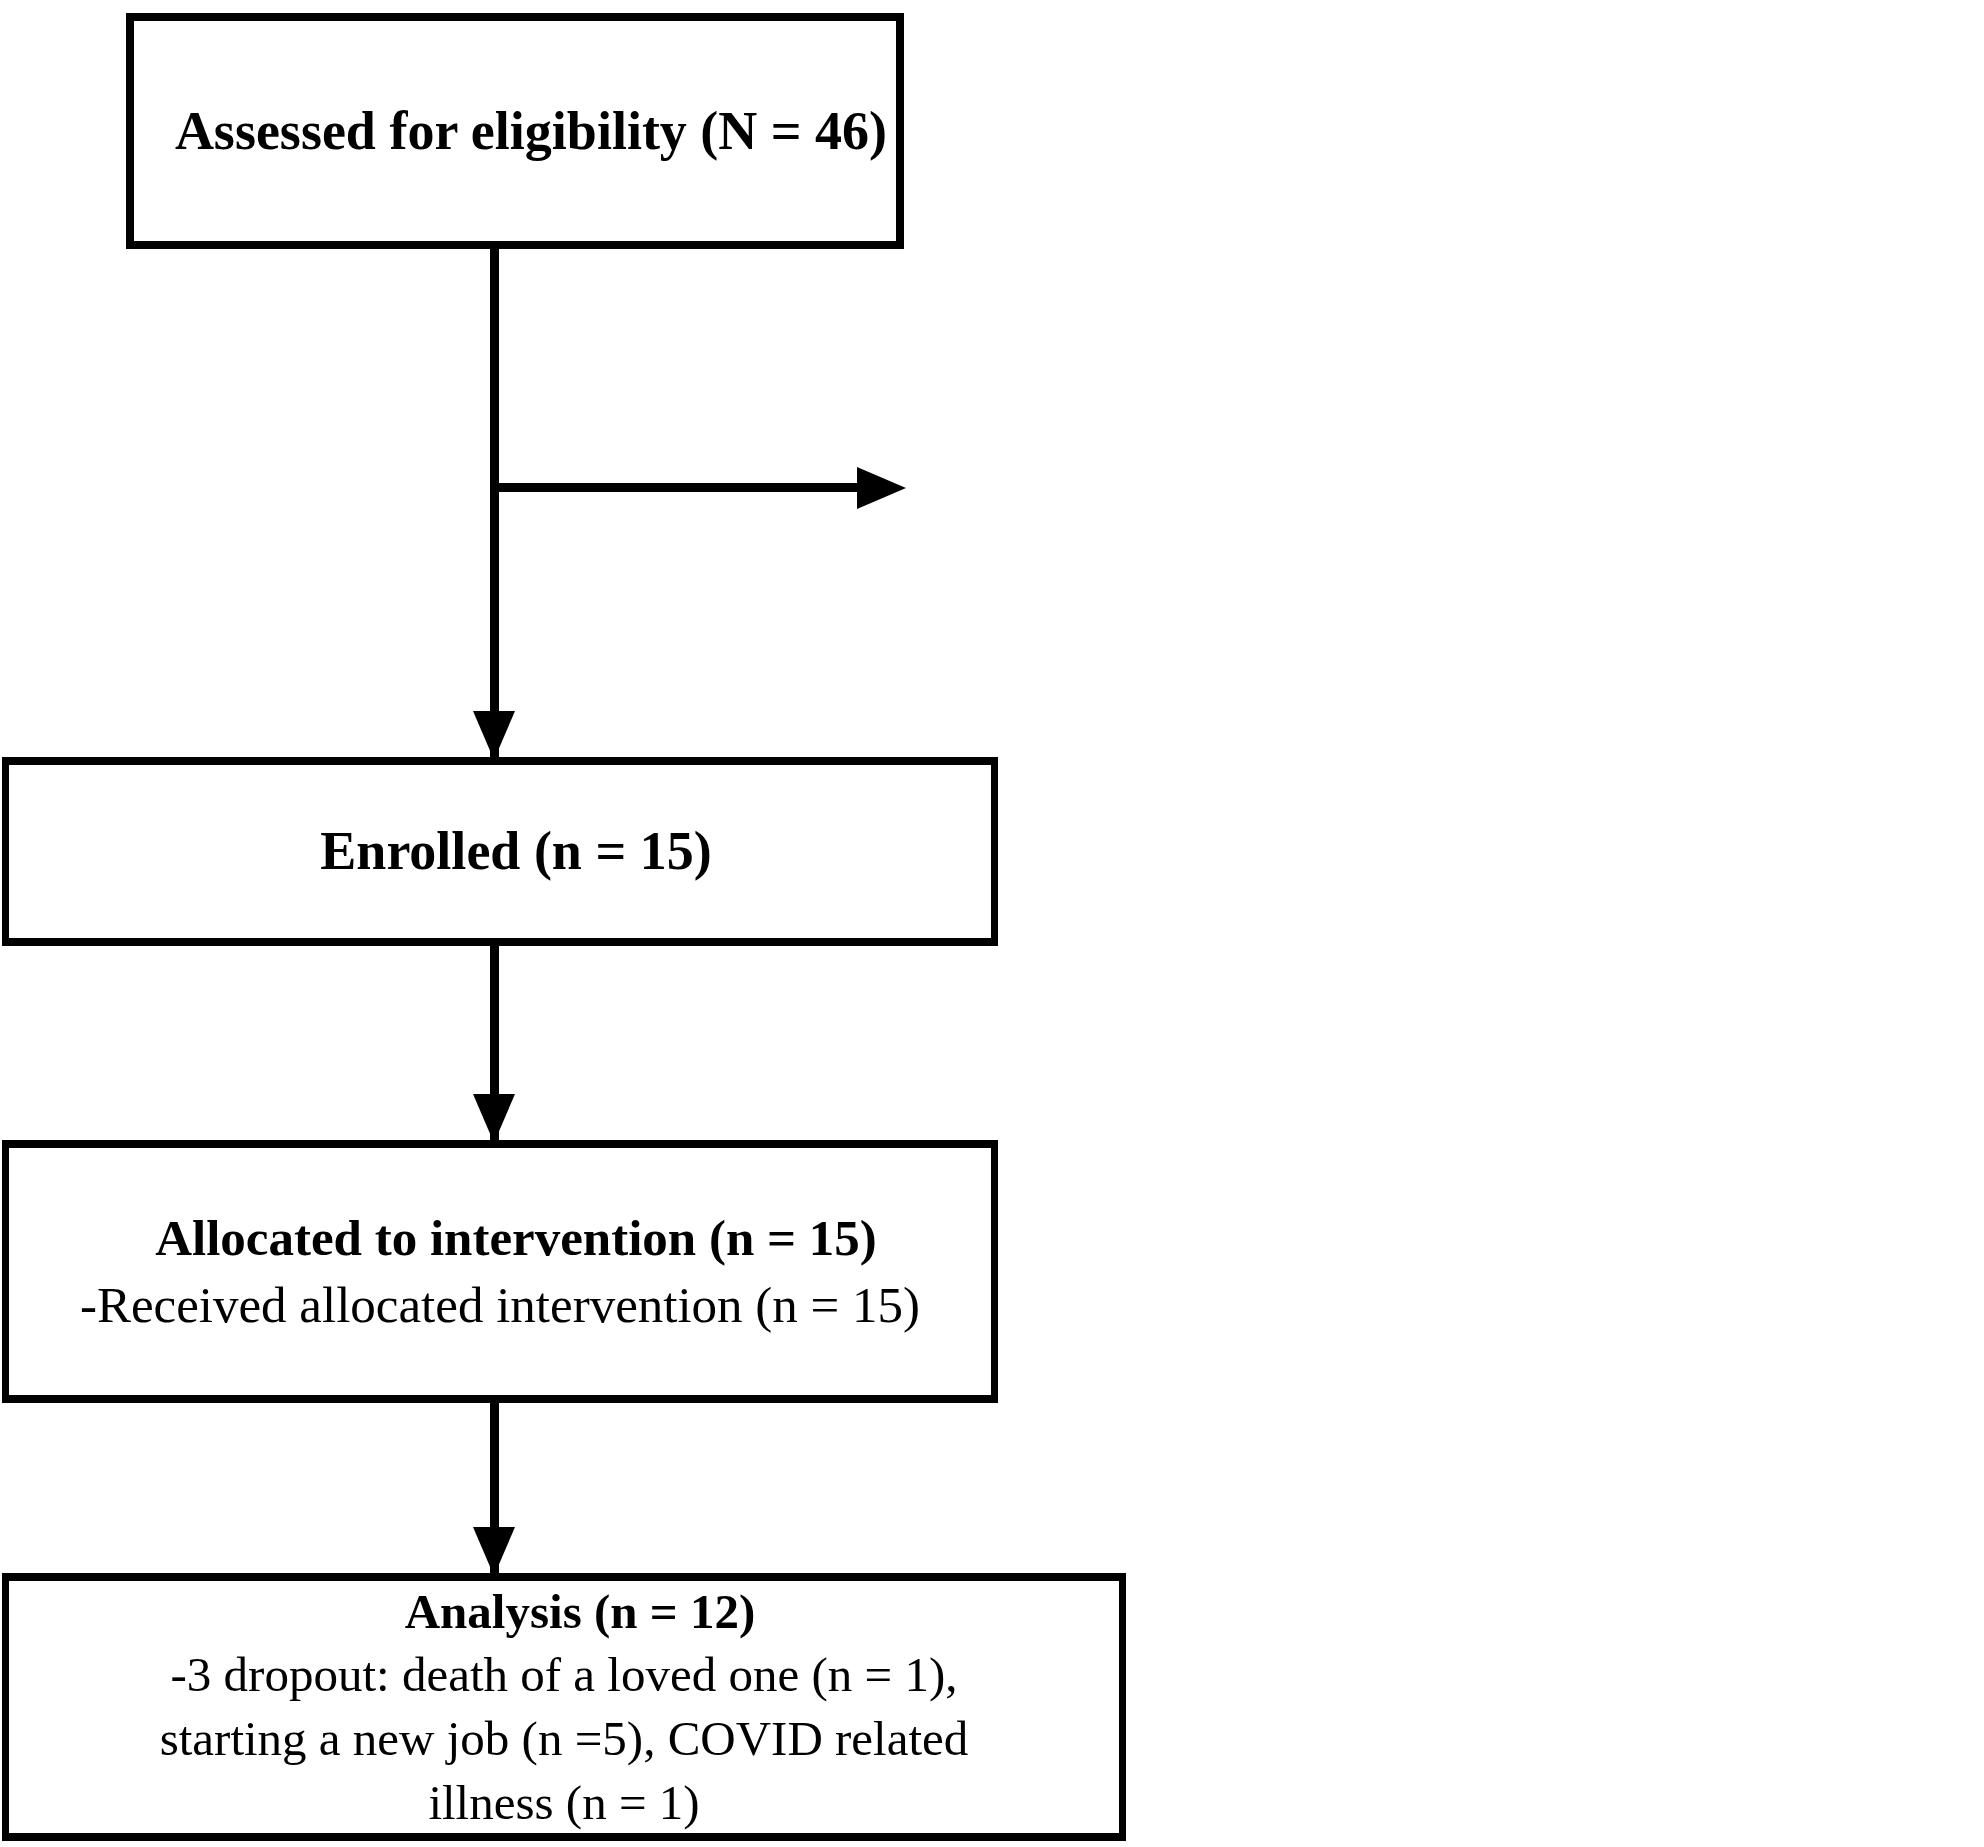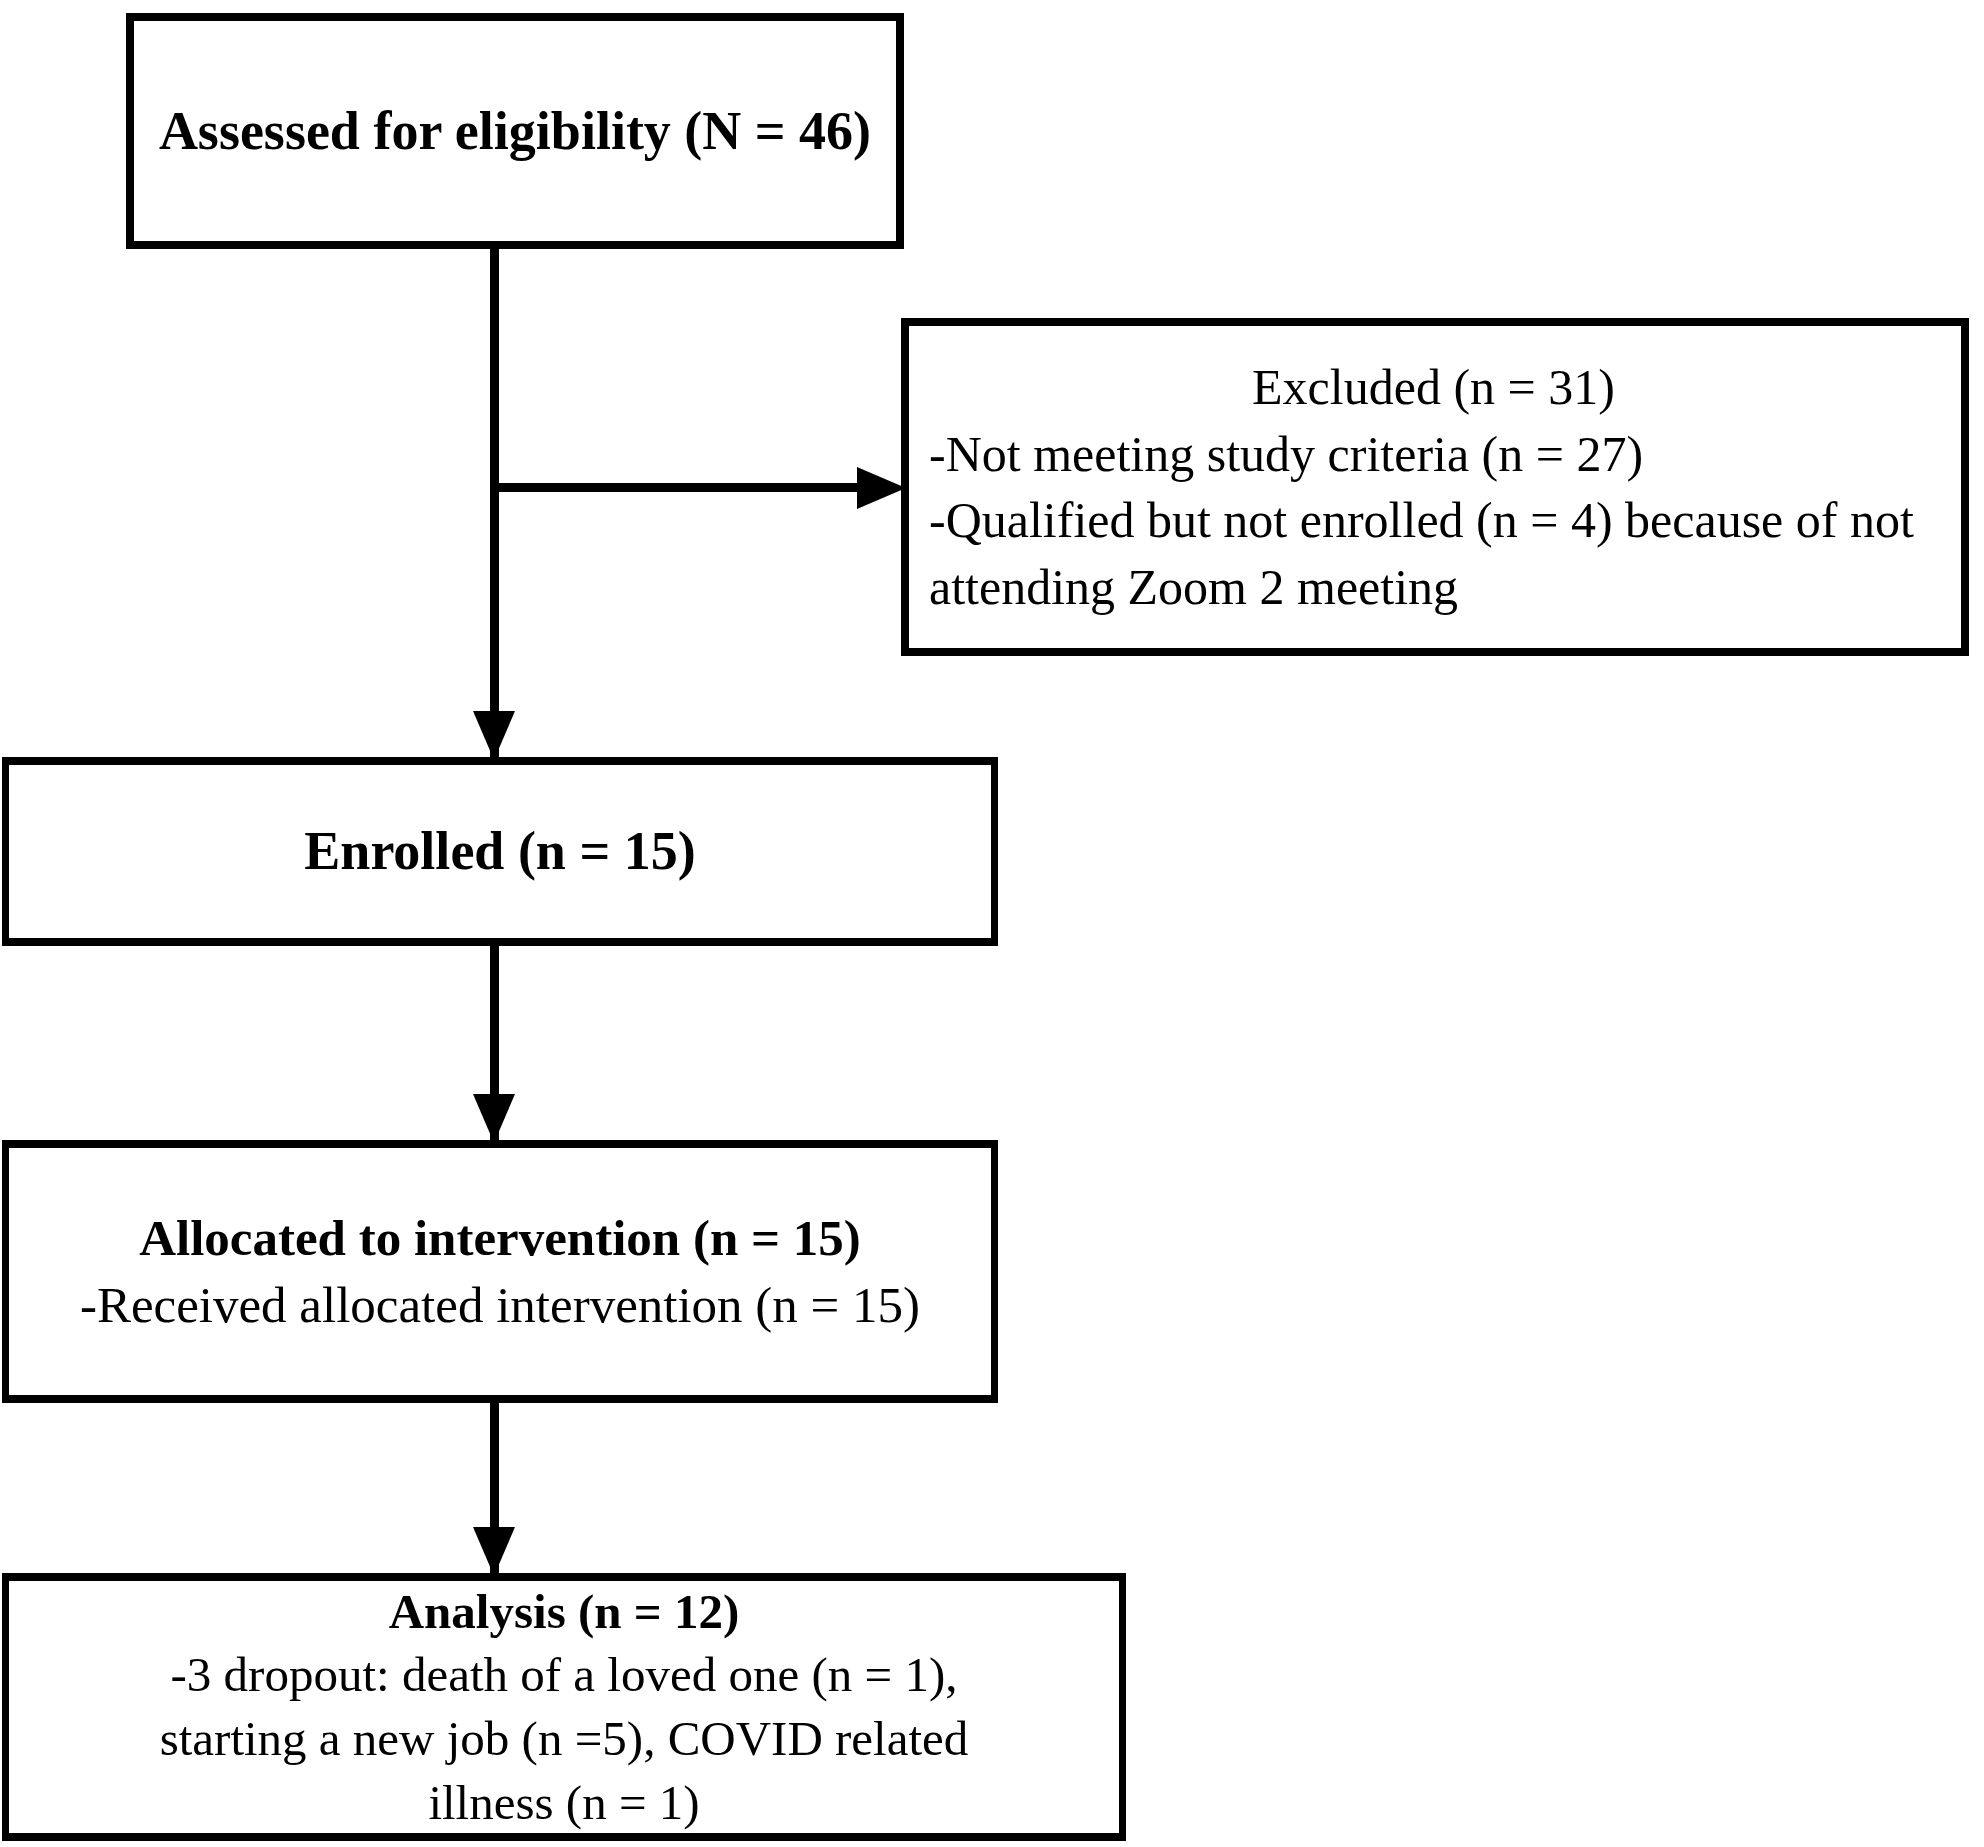--- a/index.html
+++ b/index.html
@@ -33,21 +33,21 @@
     border-right-width: 7.4px;
   }
 
   .line {
     display: block;
     width: 100%;
     font-size: 51px;
     line-height: 1.30;
     white-space: nowrap;
   }
-  .line.bold   { font-weight: bold; }
+  .line.bold   { font-weight: bold; padding-left: 16px; }
   .line.center { text-align: center; }
   .line.left   { text-align: left; }
 
   
   #box-assessed {
     left: 126px;  top: 13px;
     width: 778px; height: 236px;
   }
   #box-assessed .line { font-size: 54px; }
 
@@ -123,25 +123,20 @@
   <div class="box" id="box-assessed">
     <span class="line bold center">Assessed for eligibility (N = 46)</span>
   </div>
 
   <div class="conn conn-v" id="trunk-assessed-enrolled"></div>
   <div class="arrow-down" id="arrow-enrolled"></div>
 
   <div class="conn conn-h" id="branch-to-excluded"></div>
   <div class="arrow-right" id="arrow-excluded"></div>
 
-  <div class="box" id="box-excluded">
-    <span class="line center">Excluded (n = 31)</span>
-    <span class="line left">-Not meeting study criteria (n = 27)</span>
-    <span class="line left">-Qualified but not enrolled (n = 4) because of not attending Zoom 2 meeting</span>
-  </div>
 
   <div class="box thin-side" id="box-enrolled">
     <span class="line bold center">Enrolled (n = 15)</span>
   </div>
 
   <div class="conn conn-v" id="trunk-enrolled-allocated"></div>
   <div class="arrow-down" id="arrow-allocated"></div>
 
   <div class="box thin-side" id="box-allocated">
     <span class="line bold center">Allocated to intervention (n = 15)</span>

